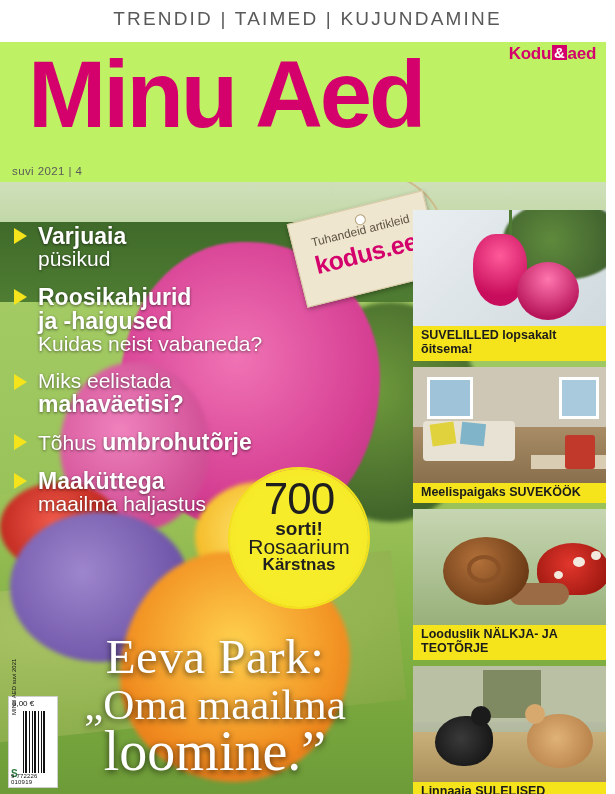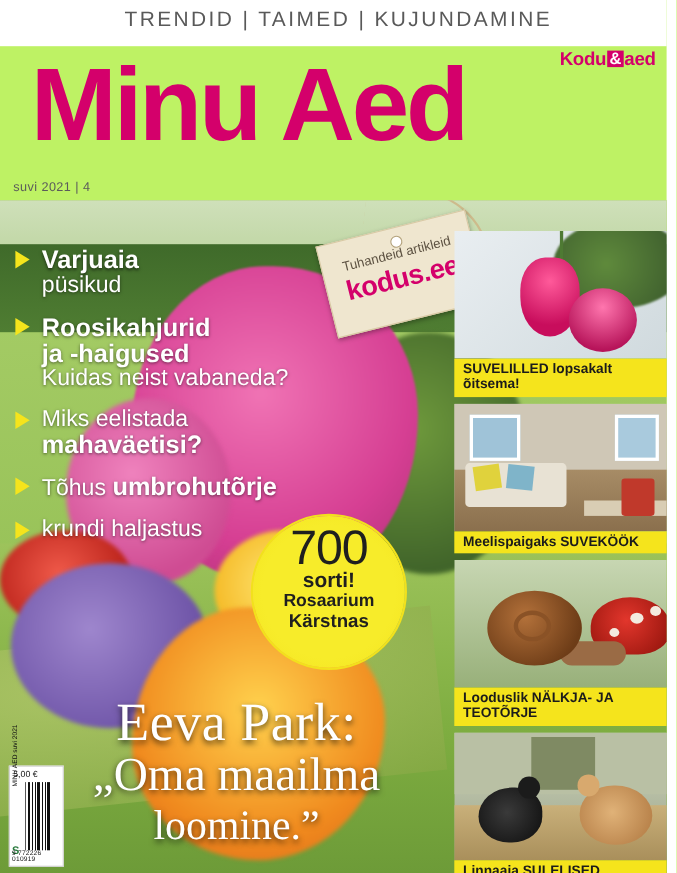--- a/index.html
+++ b/index.html
@@ -171,21 +171,21 @@
     color: #1f1f1f;
     padding-top: 10px;
   }
   .sunburst .n {
     font-size: 44px;
     line-height: 40px;
     font-weight: normal;
     letter-spacing: -1px;
   }
   .sunburst .s1 { font-size: 19px; line-height: 19px; font-weight: bold; }
-  .sunburst .s2 { font-size: 16px; line-height: 18px; font-weight: bold; }
+  .sunburst .s2 { font-size: 21px; line-height: 18px; font-weight: normal; }
   .sunburst .s3 { font-size: 17px; line-height: 18px; font-weight: bold; }
 
   
   .bullets {
     position: absolute;
     top: 28px; left: 14px;
     width: 300px;
   }
   .bullet {
     position: relative;
@@ -325,21 +325,21 @@
   .headline .h1 {
     font-size: 49px;
     line-height: 50px;
     letter-spacing: 0.5px;
   }
   .headline .h2 {
     font-size: 43px;
     line-height: 46px;
   }
   .headline .h3 {
-    font-size: 38px;
+    font-size: 56px;
     line-height: 46px;
   }
 
   
   .barcode-wrap {
     position: absolute;
     left: 8px; bottom: 6px;
     width: 50px; height: 92px;
     background: #ffffff;
     border: 1px solid #cfcfcf;
@@ -433,21 +433,22 @@
         <span class="ln b-strong">mahaväetisi?</span>
       </div>
 
       <div class="bullet">
         <span class="tri"></span>
         <span class="ln"><span class="b-light">Tõhus </span><span class="b-strong">umbrohutõrje</span></span>
       </div>
 
       <div class="bullet">
         <span class="tri"></span>
-        <span class="ln b-light">krundi haljastus</span>
+        <span class="ln b-strong">Maaküttega</span>
+        <span class="ln b-light">maailma haljastus</span>
       </div>
 
     </div>
 
     <div class="tag-string"></div>
     <div class="tag">
       <div class="t1">Tuhandeid artikleid</div>
       <div class="t2"><span>kodus</span><span class="ee">.ee</span></div>
     </div>
 

